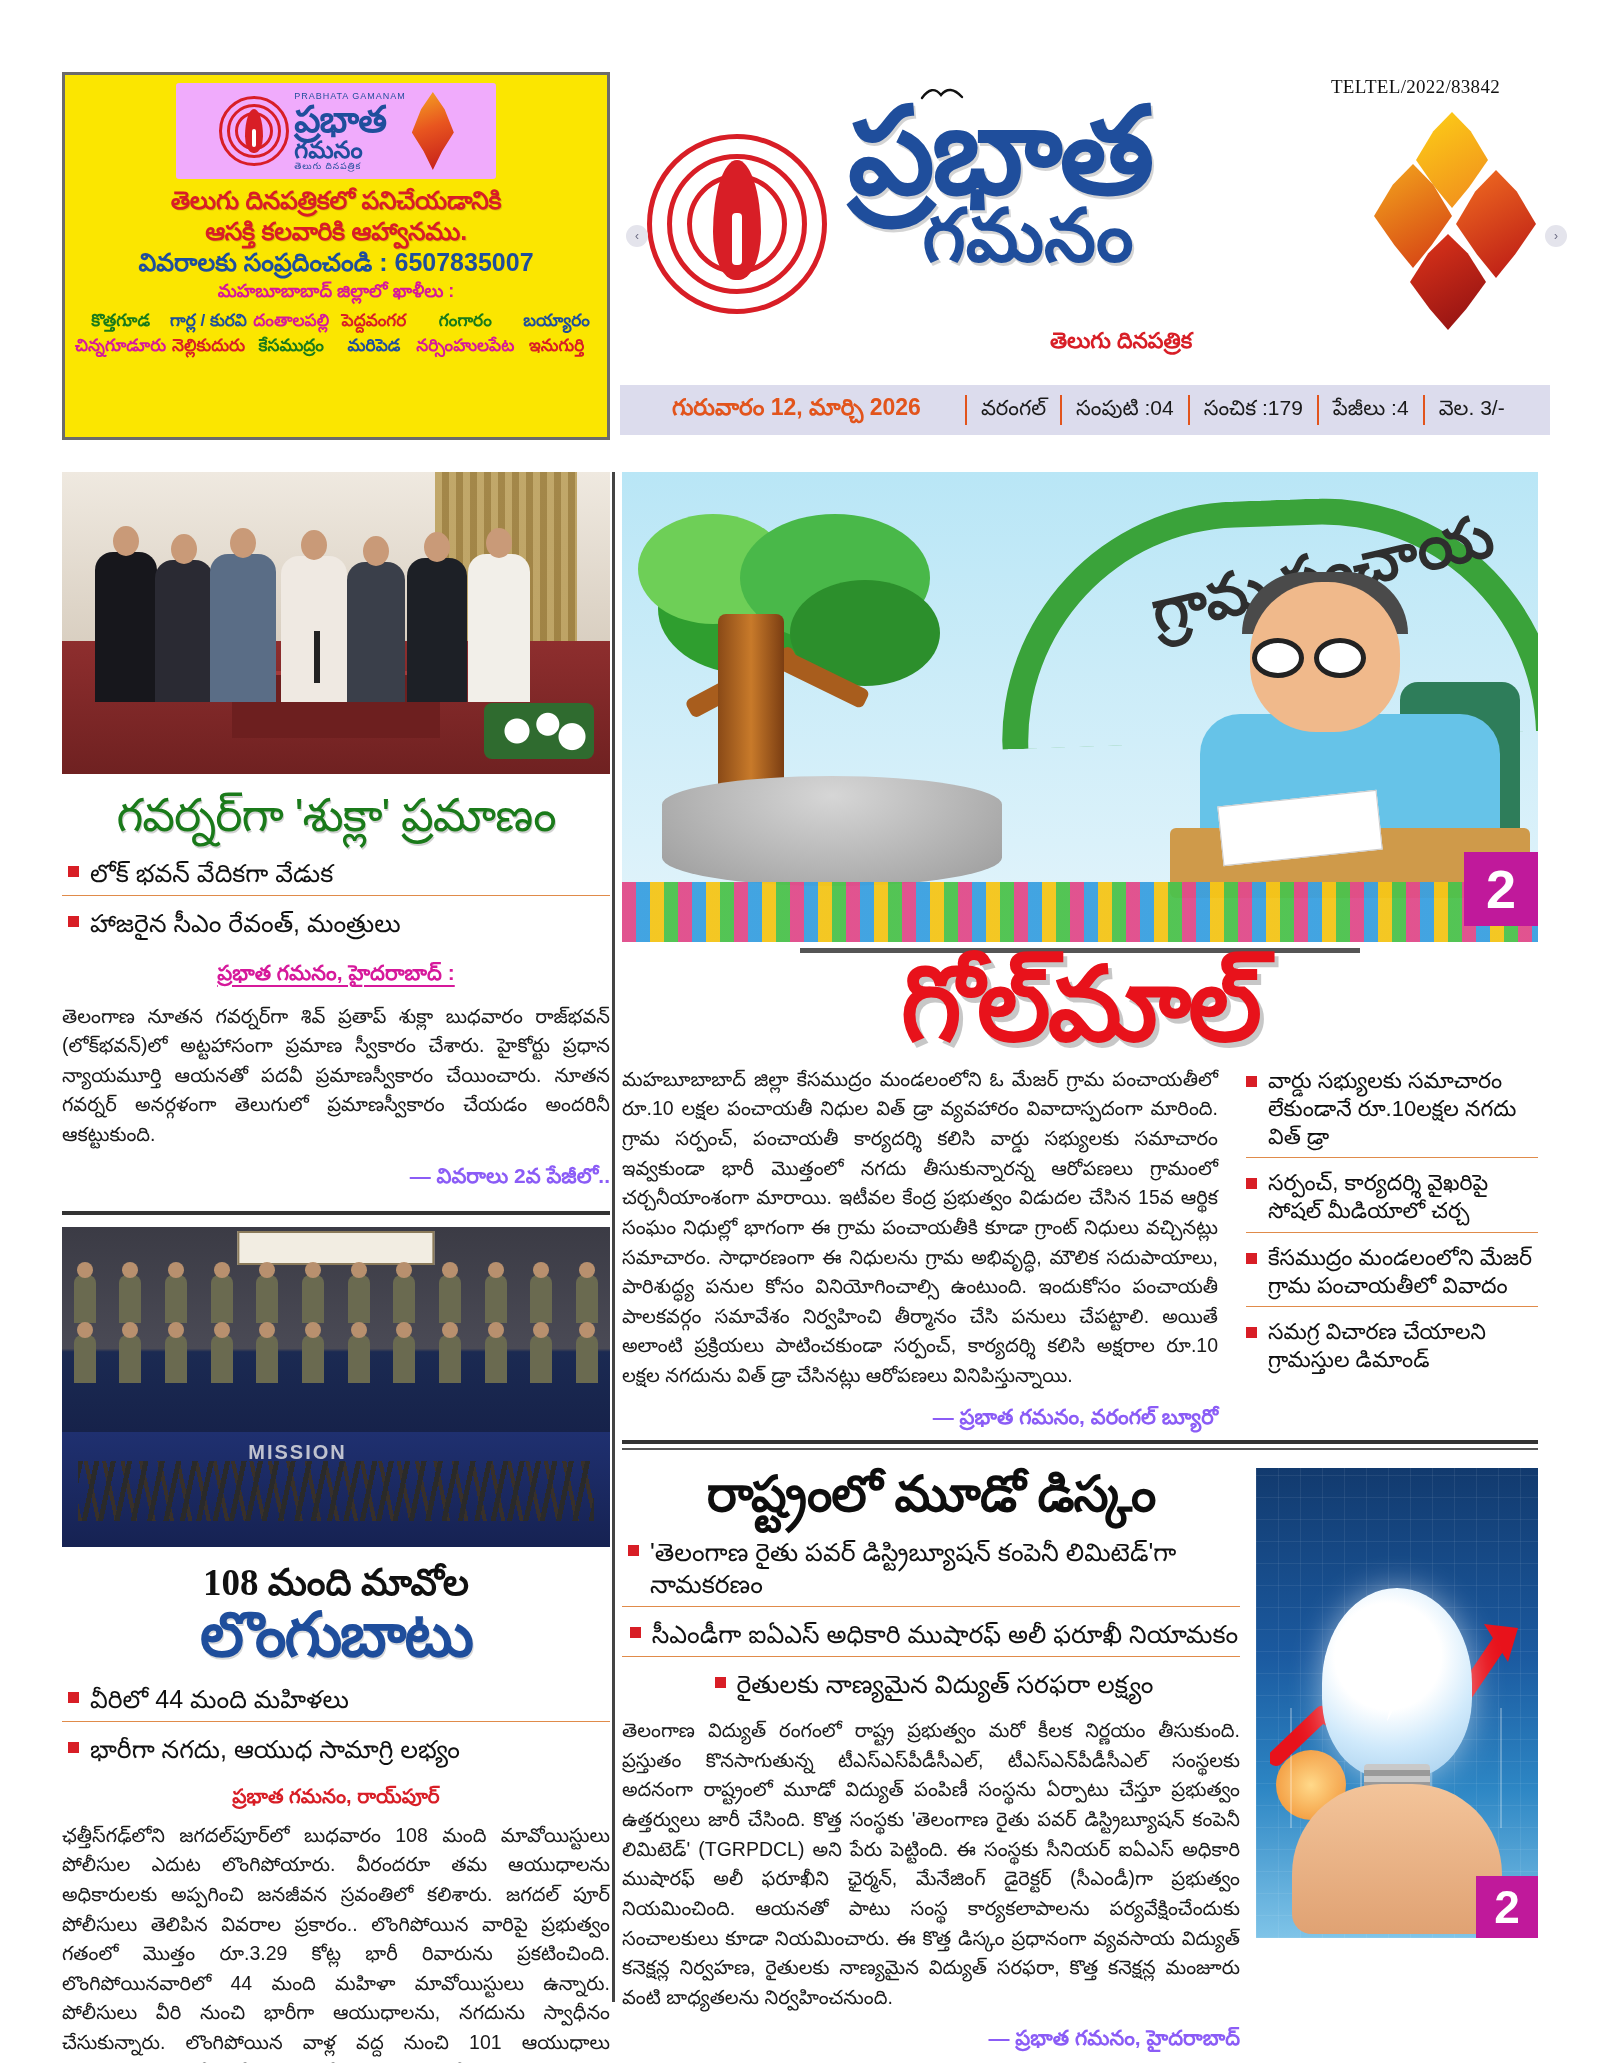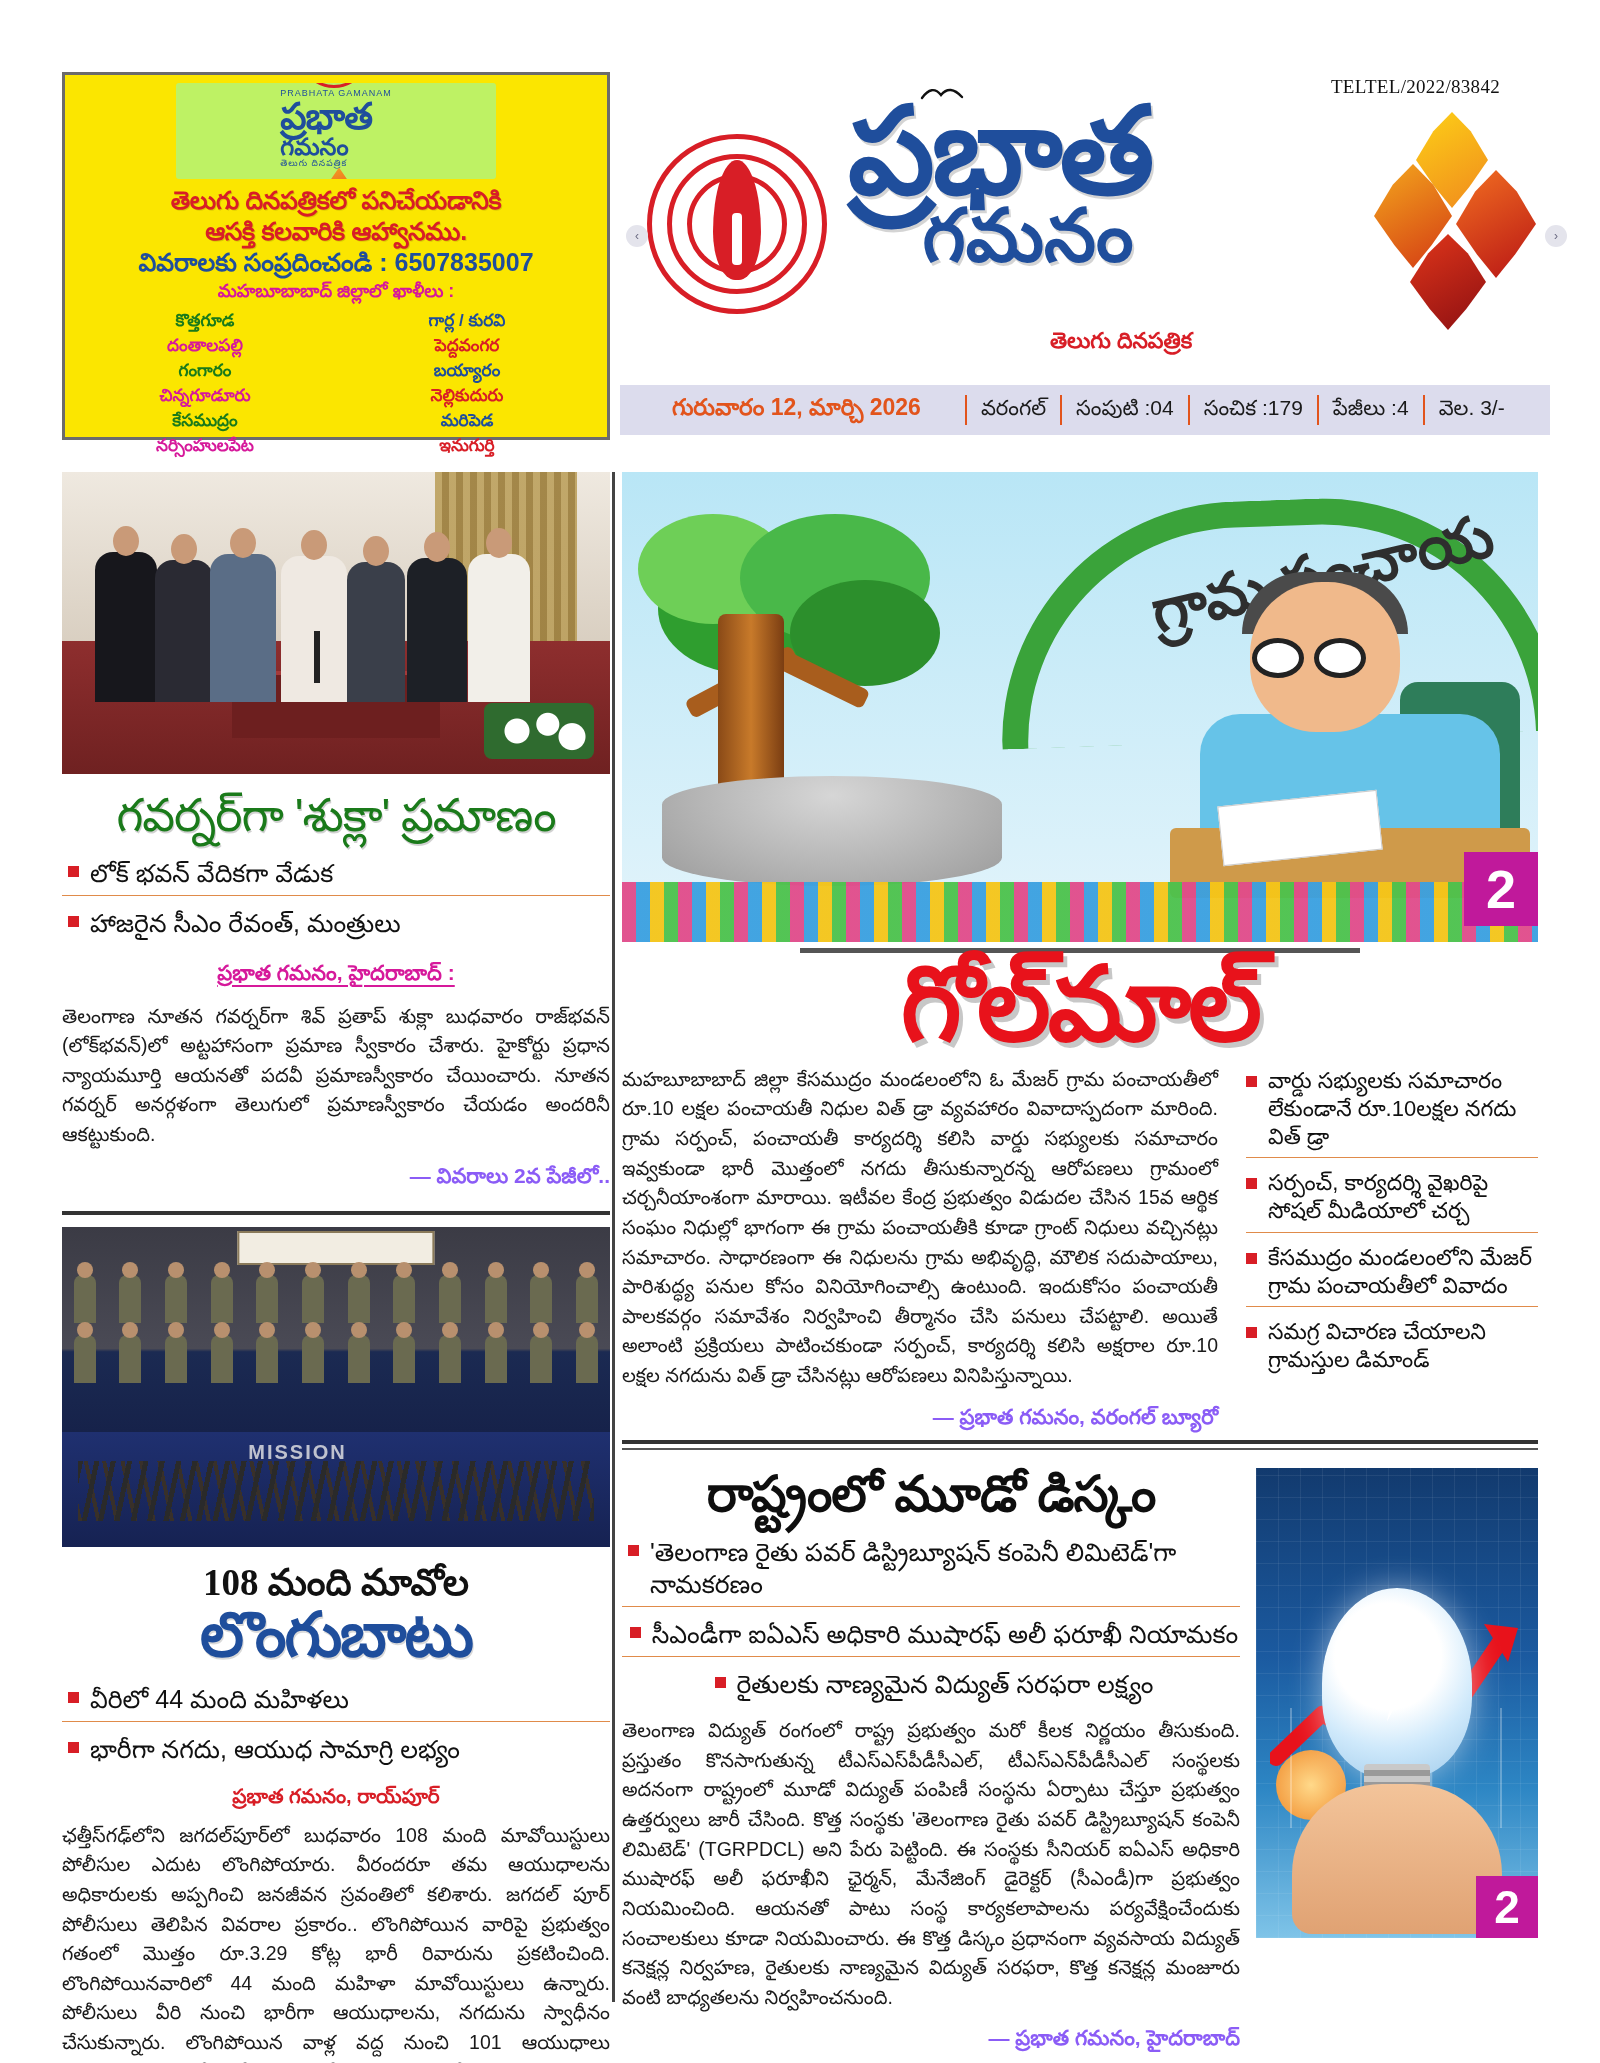--- a/index.html
+++ b/index.html
@@ -33,28 +33,27 @@
     left: 62px; top: 72px;
     width: 548px; height: 368px;
     background: #fbe600;
     border: 3px solid #6b6b6b;
     padding: 6px 8px 8px 8px;
     text-align: center;
   }
   .ad-logo-strip {
     width: 320px; height: 96px;
     margin: 2px auto 6px auto;
-    background: #bef264;
+    background: #f0abfc;
     border-radius: 3px;
     position: relative;
     display: flex;
     align-items: center;
     justify-content: center;
     overflow: hidden;
-    flex-direction: column;
   }
   .ad-logo-mark {
     width: 72px; height: 72px;
     position: relative;
     flex: none;
     margin-right: 4px;
   }
   .ring {
     position: absolute; border-radius: 50%;
     border: 3px solid #d81e26;
@@ -103,21 +102,21 @@
   .ad-l3 {
     font-size: 25px; font-weight: bold; color: #1f4e9c;
     line-height: 1.25; margin-top: 1px;
   }
   .ad-l4 {
     font-size: 18px; font-weight: bold; color: #d6199b;
     margin-top: 3px; margin-bottom: 4px;
   }
   .ad-grid {
     display: grid;
-    grid-template-columns: repeat(2, 1fr);
+    grid-template-columns: repeat(6, 1fr);
     row-gap: 2px; column-gap: 2px;
     padding: 0 2px;
   }
   .ad-grid div {
     font-size: 17px; font-weight: bold; line-height: 1.35;
     white-space: nowrap;
   }
   .c-green  { color: #1a7a1a; }
   .c-blue   { color: #1f4e9c; }
   .c-pink   { color: #d6199b; }

